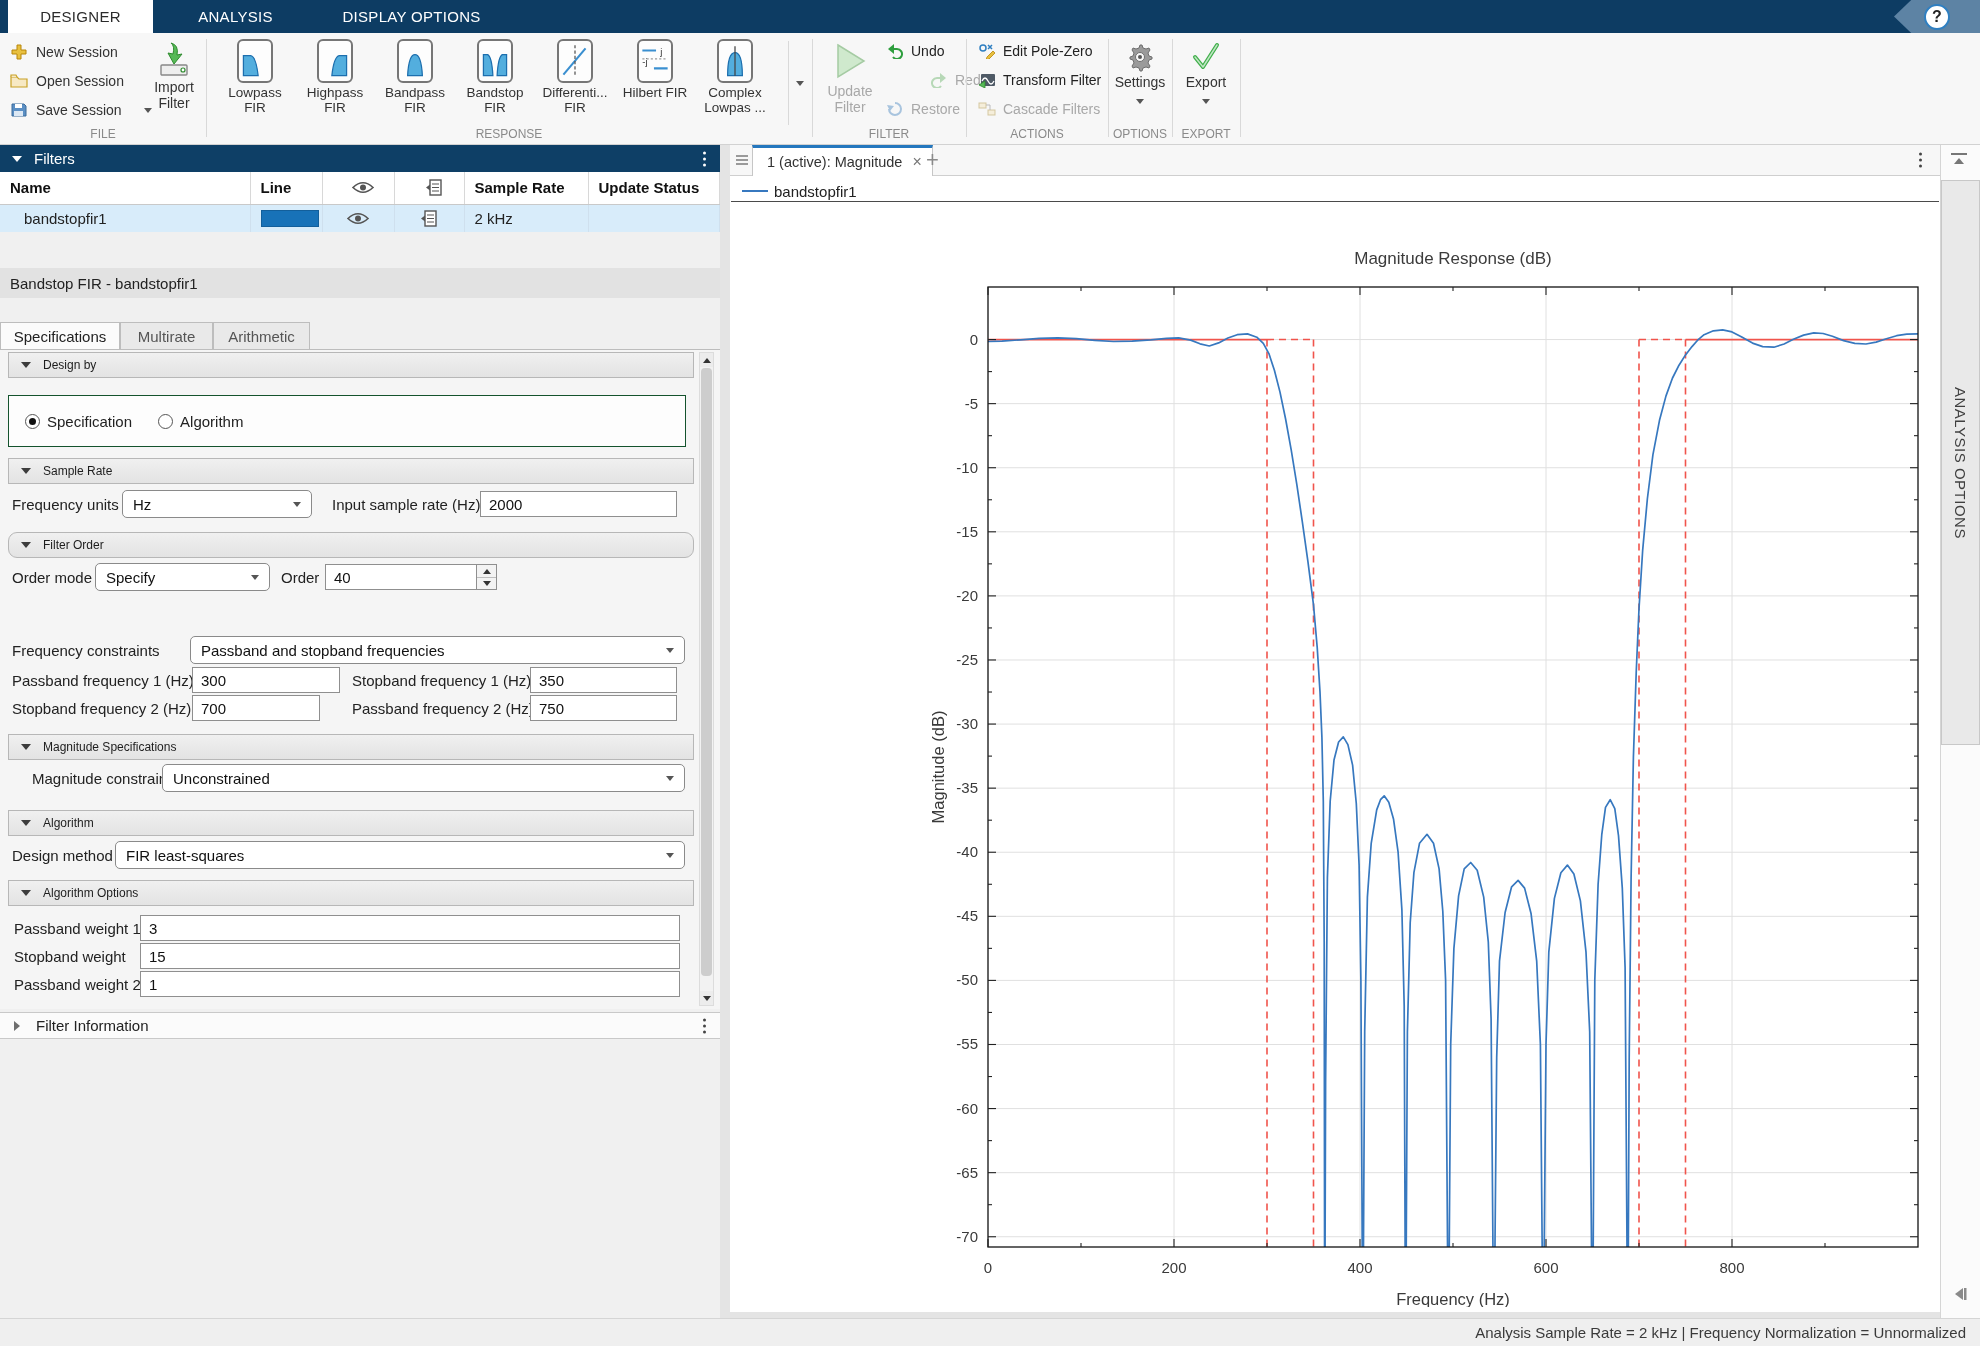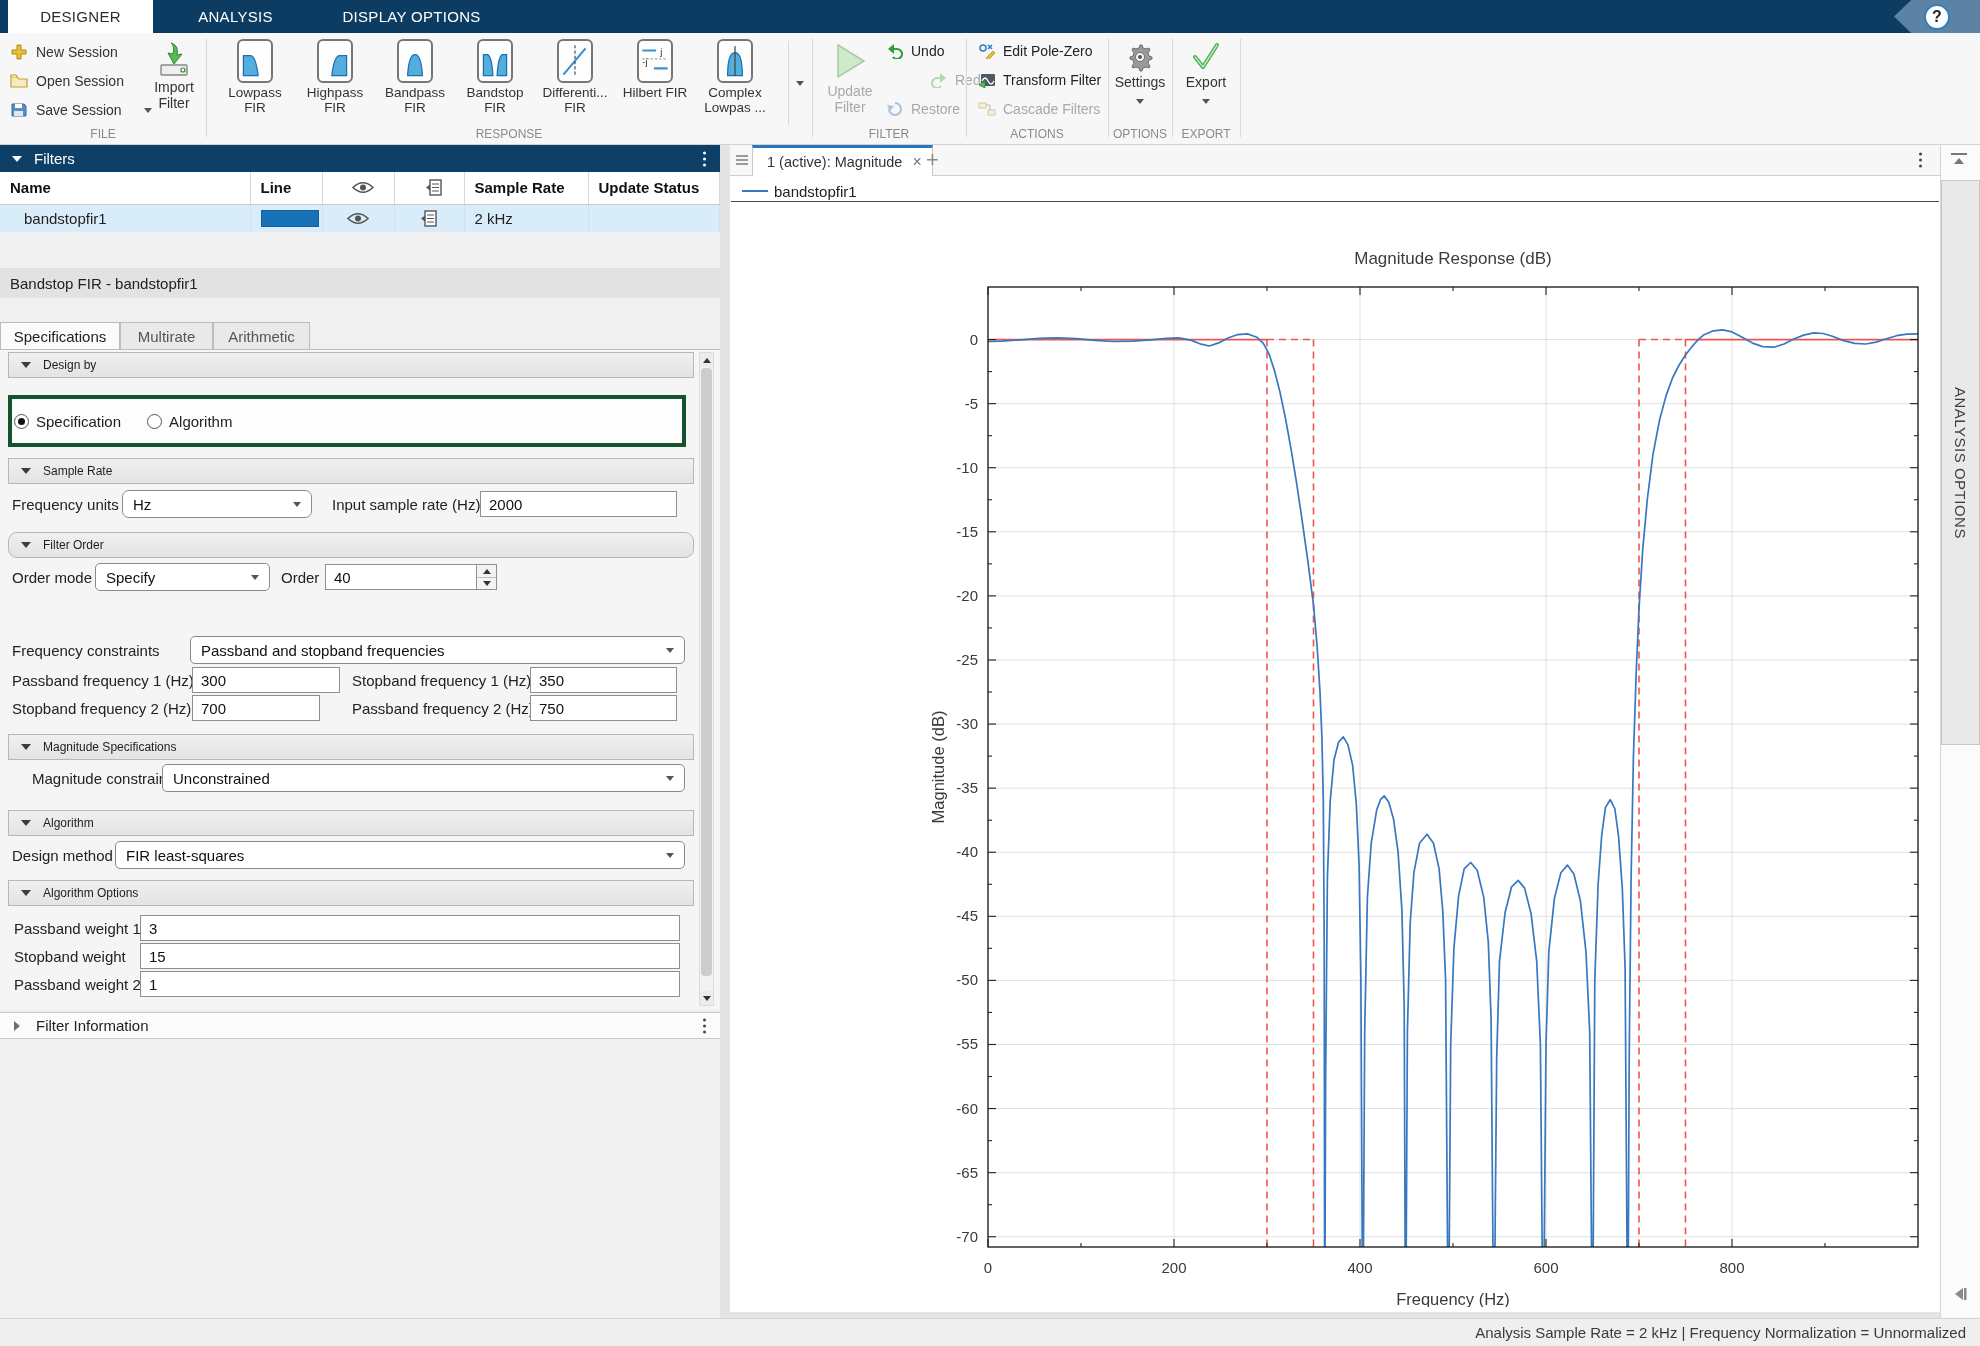--- a/index.html
+++ b/index.html
@@ -331,37 +331,37 @@
 
   <div class="tab active" style="left:0px;width:120px;top:177px;">Specifications</div>
   <div class="tab" style="left:120px;width:93px;top:177px;">Multirate</div>
   <div class="tab" style="left:213px;width:97px;top:177px;">Arithmetic</div>
   <div class="abs" style="left:0;top:204px;width:720px;height:660px;background:#f5f5f5;border-top:1px solid #bdbdbd;"></div>
 
   <div class="band" style="top:207px;">
     <span class="tri-down-d"></span>
     <span>Design by</span>
   </div>
-  <div class="abs" style="left:8px;top:250px;width:678px;height:52px;background:#fdfdfd;border:4px solid #14532d;display:flex;align-items:center;gap:26px;padding-left:2px;font-size:15px;color:#222;">
+  <div class="abs" style="left:8px;top:250px;width:678px;height:52px;background:#fdfdfd;border:1px solid #14532d;display:flex;align-items:center;gap:26px;padding-left:16px;font-size:15px;color:#222;">
     <span style="display:flex;align-items:center;gap:7px;">
       <span class="radio on"></span>
       <span>Specification</span>
     </span>
     <span style="display:flex;align-items:center;gap:7px;">
       <span class="radio"></span>
       <span>Algorithm</span>
     </span>
   </div>
 
   <div class="band" style="top:313px;">
     <span class="tri-down-d"></span>
     <span>Sample Rate</span>
   </div>
   <span class="fld-label" style="left:12px;top:359px;">Frequency units</span>
-  <div class="dropdown" style="left:122px;top:345px;width:190px;border-radius:7px;">
+  <div class="dropdown" style="left:122px;top:345px;width:190px;">
     <span>Hz</span>
       <span class="caret"></span>
   </div>
   <span class="fld-label" style="left:332px;top:359px;">Input sample rate (Hz)</span>
   <input class="tfield" style="left: 480px; top: 346px; width: 197px;" value="2000">
 
   <div class="band" style="top:387px;border-radius:9px;">
     <span class="tri-down-d"></span>
     <span>Filter Order</span>
   </div>

